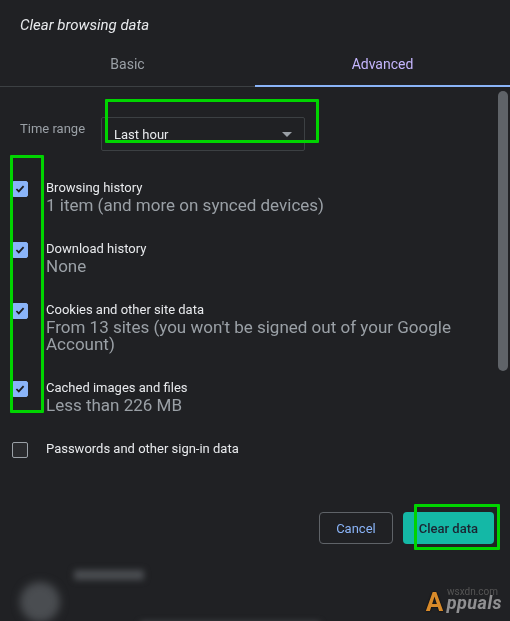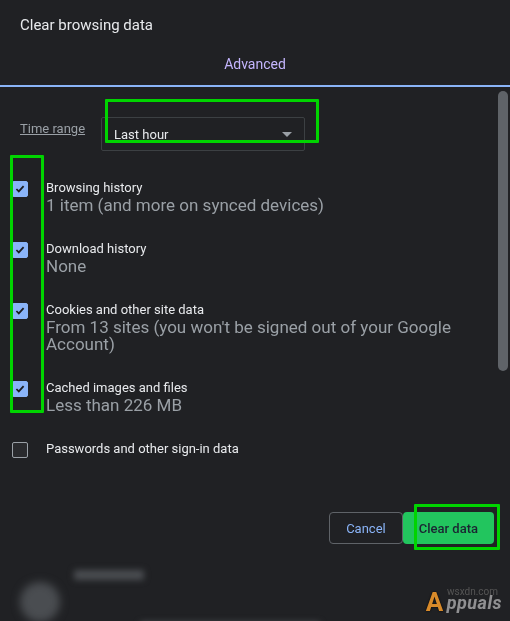--- a/index.html
+++ b/index.html
@@ -1,54 +1,54 @@
 <!DOCTYPE html>
 <html><head>
 <meta charset="utf-8">
 <style>
   * { box-sizing: border-box; margin: 0; padding: 0; }
   html, body { width: 510px; height: 621px; overflow: hidden; }
   body { background: #202124; font-family: Roboto, Arial, sans-serif; color: #e8eaed; font-size: 13px; position: relative; }
 
   .dialog { width: 510px; height: 621px; position: relative; }
 
-  .title { font-size: 15px; color: #e8eaed; padding: 16px 20px 10px 20px; font-weight: 400; }
+  .title { font-size: 15px; color: #e8eaed; padding: 16px 20px 10px 20px; font-weight: 400; font-style: italic; }
 
   .tabs { display: flex; border-bottom: 1px solid #3c4043; }
   .tab { flex: 1; text-align: center; padding: 12px 0 14px 0; color: #9aa0a6; cursor: pointer; font-size: 14px; position: relative; }
   .tab.active { color: #c4b5fd; }
   .tab.active::after { content: ""; position: absolute; left: 0; right: 0; bottom: -1px; height: 2px; background: #8ab4f8; }
 
   .body { position: relative; height: 415px; overflow: hidden; }
   .scrollbar { position: absolute; right: 2px; top: 4px; width: 10px; height: 280px; background: #5f6368; border-radius: 5px; }
 
   .time-row { display: flex; align-items: center; gap: 16px; padding: 18px 20px 18px 20px; }
-  .time-label { color: #9aa0a6; font-size: 13px; text-decoration: underline; }
+  .time-label { color: #9aa0a6; font-size: 13px; }
   .select-wrap { position: relative; }
   .select { width: 204px; height: 34px; background: #202124; color: #e8eaed; padding: 0 12px; display: flex; align-items: center; justify-content: space-between; border: 1px solid #3c4043; border-radius: 2px; font-size: 13px; margin-top: 12px; }
   .arrow-down { width: 0; height: 0; border-left: 5px solid transparent; border-right: 5px solid transparent; border-top: 5px solid #9aa0a6; }
 
   .items { padding: 0 20px 0 12px; }
   .item { display: flex; align-items: flex-start; gap: 18px; padding: 10px 0 16px 0; }
   .item-text { flex: 1; }
   .item-title { color: #e8eaed; font-size: 13px; line-height: 18px; }
   .item-sub { color: #9aa0a6; font-size: 17px; line-height: 17px; }
 
   .checkbox { width: 16px; height: 16px; margin-top: 2px; border-radius: 2px; display: flex; align-items: center; justify-content: center; flex-shrink: 0; background: #292a2d; border: 1.5px solid #9aa0a6; }
   .checkbox.checked { background: #8ab4f8; border-color: #8ab4f8; }
   .checkmark { width: 10px; height: 8px; }
   .checkmark path { stroke: #1b1c1f; stroke-width: 2.2; fill: none; }
 
   
   .hl { position: absolute; border: 3px solid #00d400; pointer-events: none; border-radius: 1px; }
 
-  .actions { display: flex; justify-content: flex-end; gap: 0; padding: 10px 16px 14px 0; }
+  .actions { display: flex; justify-content: flex-end; gap: 10px; padding: 10px 16px 14px 0; }
   .btn { height: 32px; padding: 0 16px; border-radius: 4px; font-size: 13px; display: flex; align-items: center; cursor: pointer; }
   .btn-secondary { background: transparent; color: #8ab4f8; border: 1px solid #5f6368; }
-  .btn-primary { background: #22c55e; color: #1b2432; font-weight: 500; }
+  .btn-primary { background: #14b8a6; color: #1b2432; font-weight: 500; }
 
   .account { display: flex; align-items: center; gap: 14px; padding: 12px 20px 8px 20px; }
   .avatar { width: 40px; height: 40px; border-radius: 50%; background: #4a4d51; filter: blur(4px); }
   .acc-lines { display: flex; flex-direction: column; gap: 2px; }
   .blurline { height: 10px; background: #4a4d51; filter: blur(3px); border-radius: 2px; }
   .sync-line { color: #9aa0a6; font-size: 13px; display: flex; align-items: center; gap: 6px; margin-top: 37px; }
   .blurinline { display: inline-block; width: 180px; height: 10px; background: #4a4d51; filter: blur(3px); border-radius: 2px; }
 
   .footnote { color: #9aa0a6; padding: 10px 20px 0 20px; font-size: 13px; line-height: 20px; }
 
@@ -57,20 +57,21 @@
   .wm2 { position:absolute; right:12px; bottom:24px; font-size:10px; color:#555; }
 </style>
 </head>
 <body>
 
 <div class="dialog">
 
   <div class="title">Clear browsing data</div>
 
   <div class="tabs">
+    <div class="tab">Basic</div>
     <div class="tab active">Advanced</div>
   </div>
 
   <div class="body">
 
     <div class="time-row">
       <span class="time-label">Time range</span>
       <div class="select-wrap">
         <div class="select">
           <span>Last hour</span>

